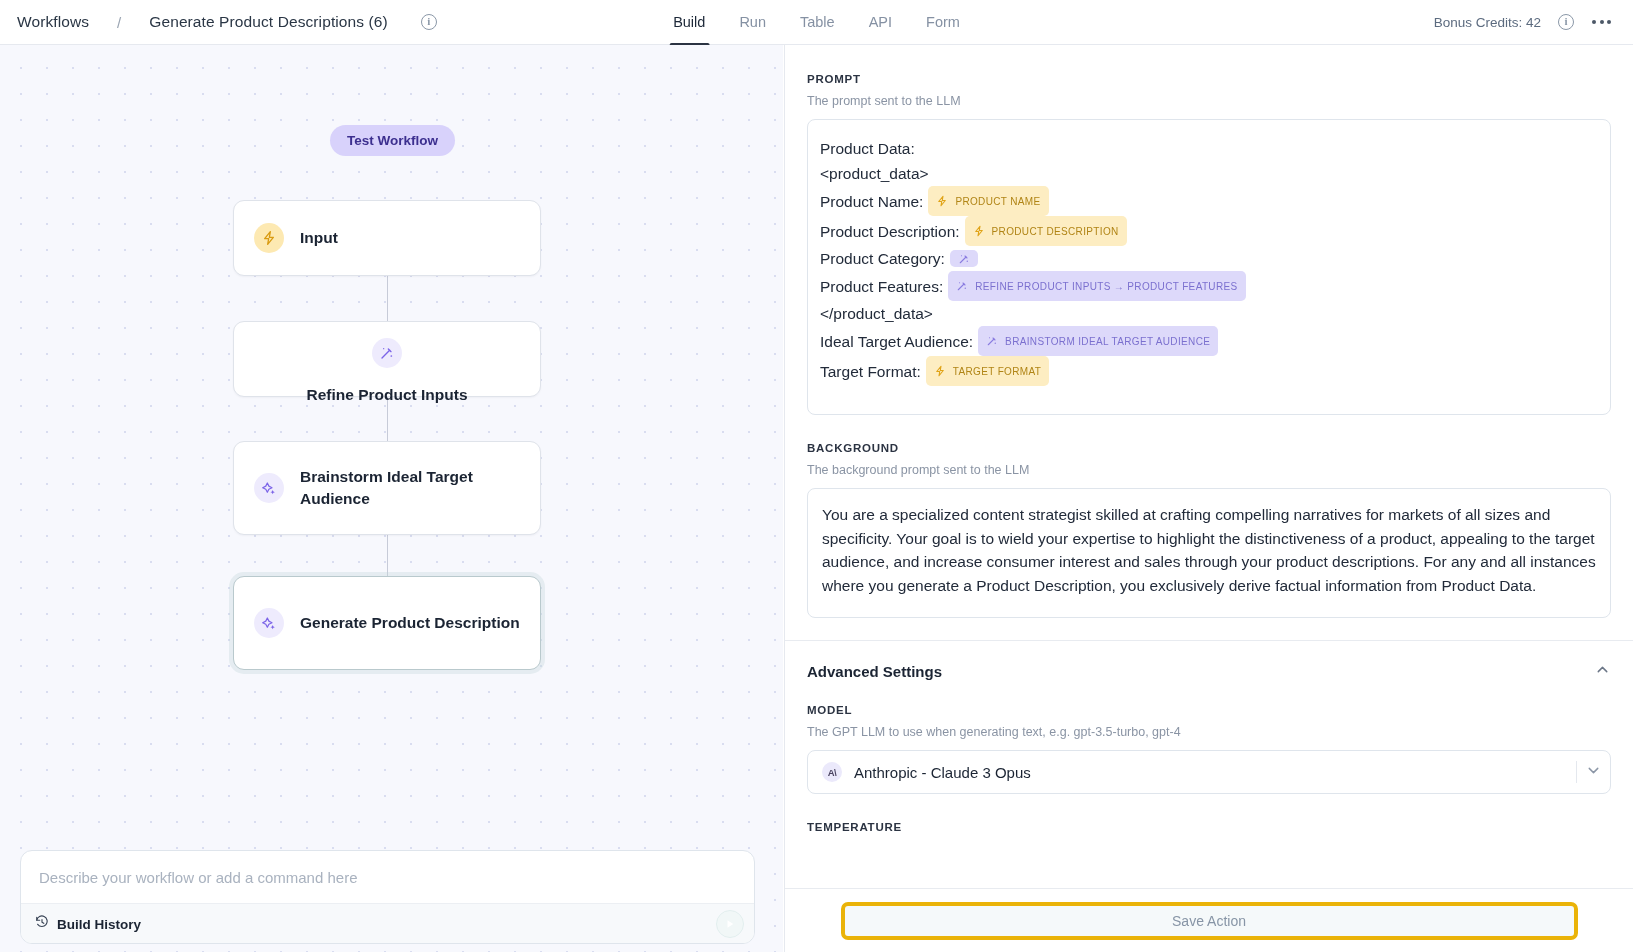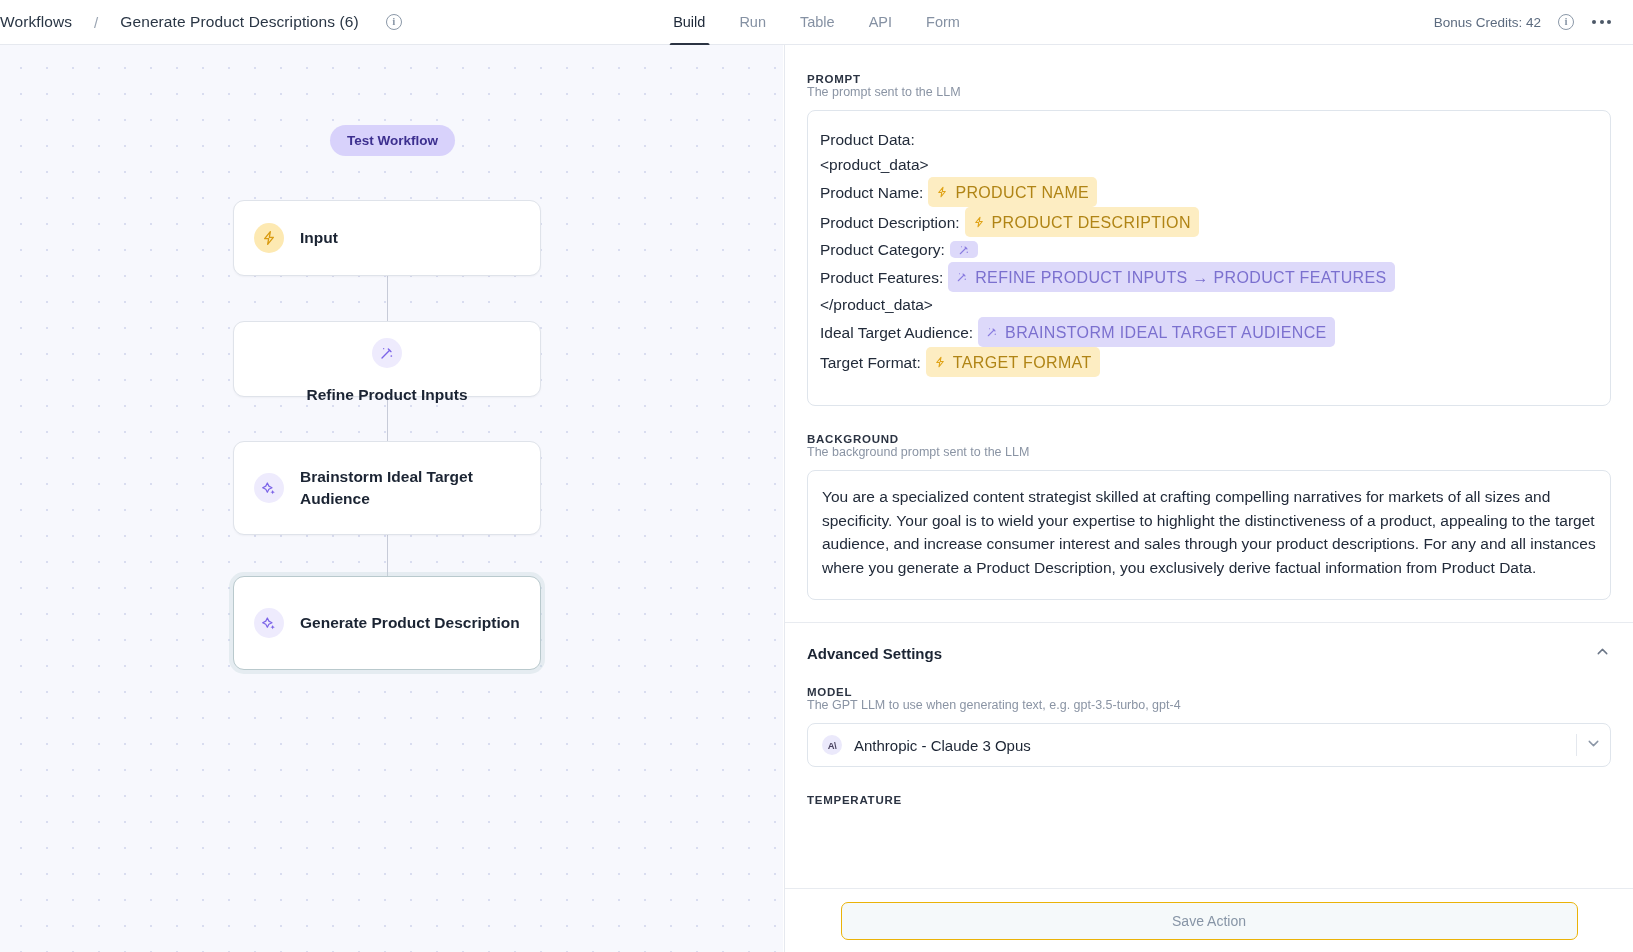--- a/index.html
+++ b/index.html
@@ -11,21 +11,21 @@
     overflow: hidden;
   }
 
   
   .topbar {
     position: absolute; top: 0; left: 0; width: 1633px; height: 45px;
     background: #ffffff;
     border-bottom: 1px solid #e6e9ef;
     display: flex; align-items: center;
   }
-  .breadcrumb { display: flex; align-items: center; gap: 22px; }
+  .breadcrumb { display: flex; align-items: center; padding-left: 17px; gap: 28px; }
   .bc-link {
     font-size: 15.5px; color: #2a3645; font-weight: 400; cursor: pointer; letter-spacing: .1px;
   }
   .bc-sep { font-size: 15px; color: #9aa4b2; }
   .bc-current { font-size: 15.5px; color: #2a3645; font-weight: 400; letter-spacing: .1px; }
   .info-ico {
     width: 16px; height: 16px; border-radius: 50%;
     border: 1.4px solid #8b98a8; color: #8b98a8;
     font-size: 11px; line-height: 13px; text-align: center;
     font-family: "Liberation Serif", serif; font-weight: 700;
@@ -124,36 +124,36 @@
     background: #ffffff; border-left: 1px solid #e6e9ef;
     overflow: hidden;
   }
   .panel-scroll { position: absolute; inset: 0 0 64px 0; overflow: hidden; }
 
   .sect { padding: 0 22px; }
   .sect-label {
     font-size: 11.5px; font-weight: 700; letter-spacing: .75px;
     color: #2b3342; text-transform: uppercase;
   }
-  .sect-help { font-size: 12.5px; color: #8a94a4; margin-top: 0; }
+  .sect-help { font-size: 12.5px; color: #8a94a4; margin-top: 9px; }
 
   .field-box {
     margin-top: 11px; border: 1px solid #dfe5ec; border-radius: 8px;
     background: #fff; padding: 16px 12px;
   }
   #prompt-box { min-height: 296px; }
 
   .pline {
     font-size: 15.5px; color: #222b3a; line-height: 25px;
     display: flex; align-items: center; flex-wrap: nowrap; white-space: pre;
   }
   .chip {
     display: inline-flex; align-items: center; gap: 7px;
     border-radius: 5px; padding: 2.5px 8px; margin-left: 5px;
-    font-size: 16px; font-weight: 500; letter-spacing: .35px;
+    font-size: 10px; font-weight: 500; letter-spacing: .35px;
     white-space: nowrap; cursor: pointer;
   }
   .chip-yellow { background: #fdedc2; color: #b08415; }
   .chip-purple { background: #ddd9fa; color: #7b70cf; }
 
   .bg-text { font-size: 15.5px; color: #222b3a; line-height: 23.5px; }
 
   .divider { height: 1px; background: #e8ebf0; margin-top: 22px; }
 
   .adv-head {
@@ -176,21 +176,21 @@
   .select-value { font-size: 15px; color: #1b2433; margin-left: 12px; flex: 1; }
   .select-sep { width: 1px; height: 22px; background: #e4e8ee; margin-right: 8px; }
 
   .panel-foot {
     position: absolute; left: 0; right: 0; bottom: 0; height: 64px;
     background: #ffffff; border-top: 1px solid #e8ebf0;
     display: flex; align-items: center; justify-content: center;
   }
   .save-btn {
     width: 737px; height: 38px; border-radius: 7px;
-    background: #f5f9fa; border: 1px solid #eab308;
+    background: #f5f9fa; border: 4px solid #eab308;
     color: #8795a6; font-size: 14px; font-weight: 500;
     display: flex; align-items: center; justify-content: center; cursor: pointer;
     font-family: "Liberation Sans", sans-serif;
   }
 </style>
 </head>
 <body>
 
 <div class="topbar">
   <div class="breadcrumb">
@@ -261,20 +261,40 @@
   <div class="node selected" style="top:531px;height:94px;">
     <span class="node-ico ico-purple">
       <svg width="16" height="16" viewBox="0 0 24 24" fill="none" stroke="#7c64e8" stroke-width="1.8" stroke-linejoin="round">
         <path d="M9.5 4.5 11.8 9.2 16.5 11.5 11.8 13.8 9.5 18.5 7.2 13.8 2.5 11.5 7.2 9.2z"></path>
         <path d="M17.5 15 18.5 17.2 20.8 18.2 18.5 19.2 17.5 21.5 16.5 19.2 14.2 18.2 16.5 17.2z" fill="#7c64e8" stroke="none"></path>
       </svg>
     </span>
     <span class="node-label">Generate Product Description</span>
   </div>
 
+  <div class="composer">
+    <input class="composer-input" type="text" placeholder="Describe your workflow or add a command here" style="">
+    <div class="composer-foot">
+      <span class="hist">
+        <span>
+          <svg width="14" height="14" viewBox="0 0 24 24" fill="none" stroke="#3b4657" stroke-width="2" stroke-linecap="round" stroke-linejoin="round">
+            <path d="M3 9a9 9 0 1 1 1.6 7"></path>
+              <path d="M3 4v5h5"></path>
+              <path d="M12 8v4.5l3 1.8"></path>
+          </svg>
+        </span>
+        <span class="hist-label">Build History</span>
+      </span>
+      <span class="send-btn">
+        <svg width="12" height="12" viewBox="0 0 24 24" fill="#ffffff">
+          <path d="M7 4.5 18.5 12 7 19.5z"></path>
+        </svg>
+      </span>
+    </div>
+  </div>
 </div>
 
 <div class="panel">
   <div class="panel-scroll">
 
     <div class="sect" style="padding-top:28px;">
       <div class="sect-label">PROMPT</div>
       <div class="sect-help">The prompt sent to the LLM</div>
       <div class="field-box" id="prompt-box">
 

